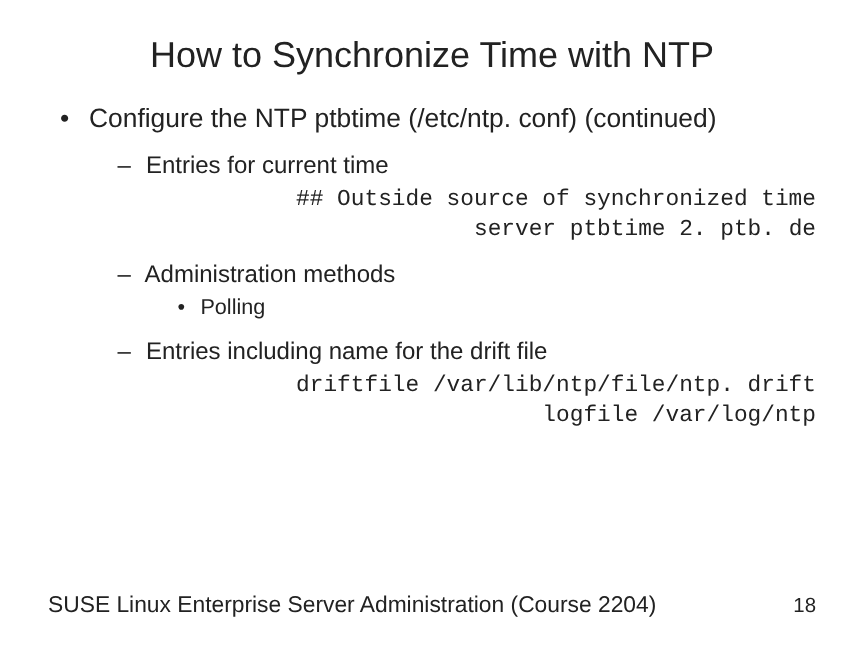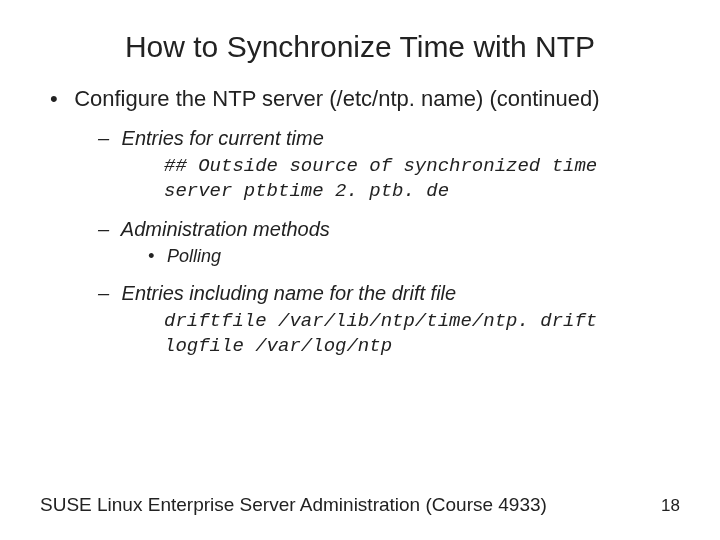--- a/index.html
+++ b/index.html
@@ -49,21 +49,20 @@
     margin: 4px 0 0 0;
     padding: 0 0 0 30px;
   }
   ul.level2 > li {
     font-size: 20px;
     line-height: 1.35;
     text-indent: -18px;
     padding-left: 18px;
     margin-top: 12px;
     margin-bottom: 2px;
-    font-style: italic;
   }
   ul.level2 > li::before {
     content: "–";
     display: inline-block;
     width: 18px;
     text-indent: 0;
   }
   ul.level3 {
     list-style: none;
     margin: 2px 0 0 0;
@@ -82,20 +81,21 @@
     text-indent: 0;
   }
   .codeblock {
     font-family: "Courier New", Courier, monospace;
     font-size: 19px;
     line-height: 1.3;
     padding-left: 48px;
     text-indent: 0;
     margin-top: 2px;
     margin-bottom: 2px;
+    text-align: right;
   }
   .codeblock div {
     text-indent: 0;
   }
   .footer {
     position: absolute;
     left: 40px;
     right: 40px;
     bottom: 24px;
     display: flex;
@@ -111,21 +111,21 @@
 <body>
 
 <div class="slide">
 
   <h1 class="title">
     <span>How to Synchronize Time with NTP</span><br>
   </h1>
 
   <ul class="level1">
     <li>
-      <span>Configure the NTP server (/etc/ntp. name) (continued)</span>
+      <span>Configure the NTP ptbtime (/etc/ntp. conf) (continued)</span>
 
       <ul class="level2">
 
         <li>
           <span>Entries for current time</span>
           <div class="codeblock">
             <div>## Outside source of synchronized time</div>
             <div>server ptbtime 2. ptb. de</div>
           </div>
         </li>
@@ -135,27 +135,27 @@
           <ul class="level3">
             <li>
               <span>Polling</span>
             </li>
           </ul>
         </li>
 
         <li>
           <span>Entries including name for the drift file</span>
           <div class="codeblock">
-            <div>driftfile /var/lib/ntp/time/ntp. drift</div>
+            <div>driftfile /var/lib/ntp/file/ntp. drift</div>
             <div>logfile /var/log/ntp</div>
           </div>
         </li>
 
       </ul>
     </li>
   </ul>
 
   <div class="footer">
-    <span>SUSE Linux Enterprise Server Administration (Course 4933)</span>
+    <span>SUSE Linux Enterprise Server Administration (Course 2204)</span>
     <span class="pagenum">18</span>
   </div>
 
 </div>
 
 </body></html>

